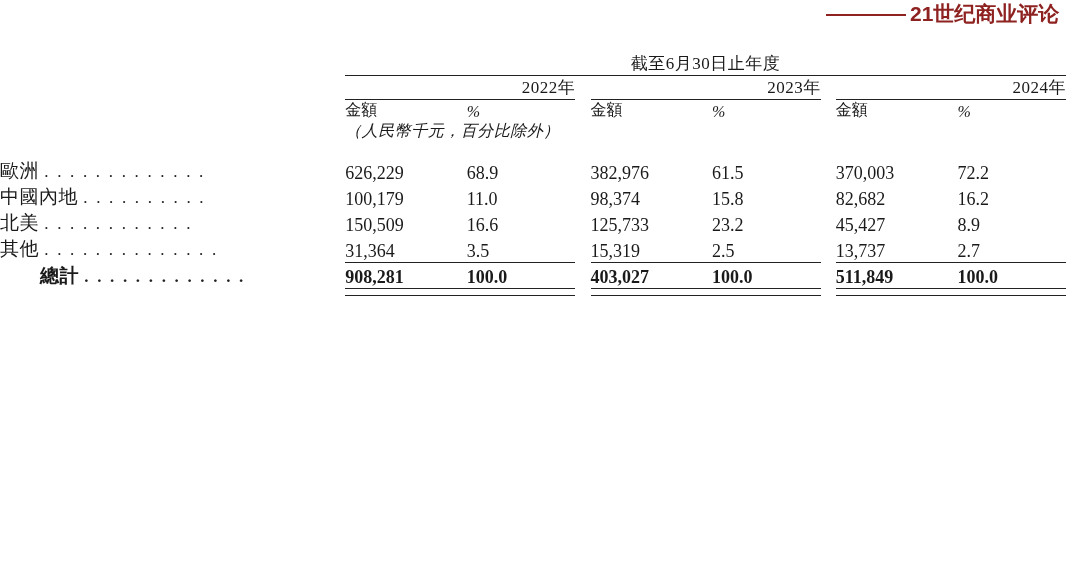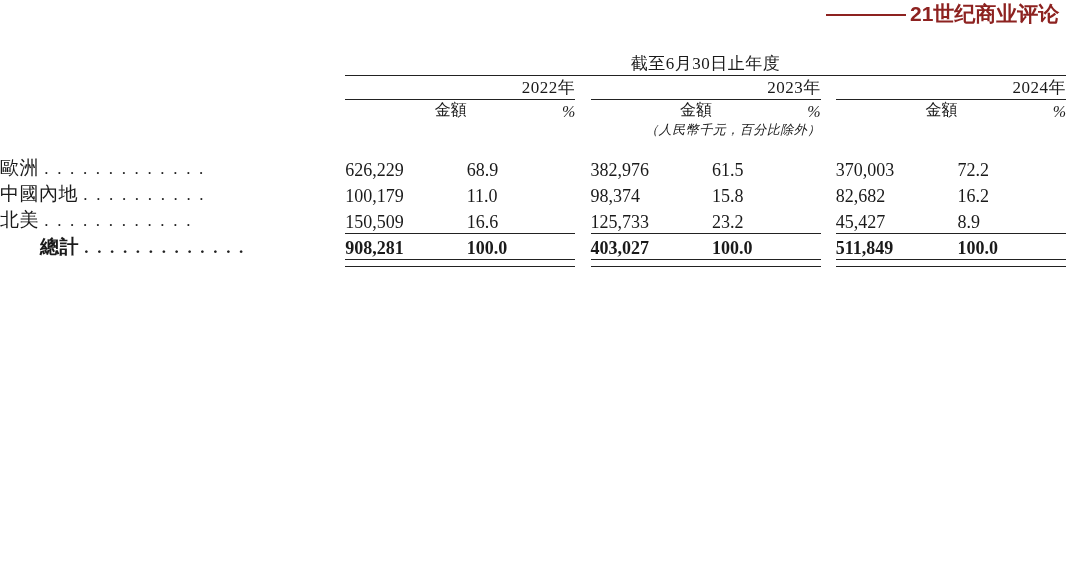--- a/index.html
+++ b/index.html
@@ -77,29 +77,29 @@
     letter-spacing: 0.5px;
   }
   .hdr-year {
     text-align: right;
     font-size: 17px;
     font-weight: bold;
     padding: 7px 0 8px 0;
     letter-spacing: 0.5px;
   }
   .hdr-sub {
-    text-align: right;
+    text-align: left;
     font-size: 16px;
     padding: 9px 0 4px 0;
     font-style: normal;
   }
   .hdr-sub.italic { font-style: italic; }
   .unitnote {
-    text-align: right;
-    font-size: 13px;
+    text-align: left;
+    font-size: 16px;
     font-style: italic;
     padding: 6px 0 0 0;
     letter-spacing: 0.5px;
   }
 
   
   .rule-top {
     border-top: 1.3px solid #222;
   }
   .rule-grp {
@@ -253,20 +253,34 @@
       <td class="num">150,509</td>
       <td class="num pct">16.6</td>
       <td></td>
       <td class="num">125,733</td>
       <td class="num pct">23.2</td>
       <td></td>
       <td class="num">45,427</td>
       <td class="num pct">8.9</td>
     </tr>
 
+    <tr>
+      <td class="row-label">
+        <span>其他</span>
+        <span class="leader">. . . . . . . . . . . . . .</span>
+      </td>
+      <td class="num">31,364</td>
+      <td class="num pct">3.5</td>
+      <td></td>
+      <td class="num">15,319</td>
+      <td class="num pct">2.5</td>
+      <td></td>
+      <td class="num">13,737</td>
+      <td class="num pct">2.7</td>
+    </tr>
 
     <tr>
       <td></td>
       <td class="sub-rule"></td>
       <td class="sub-rule"></td>
       <td></td>
       <td class="sub-rule"></td>
       <td class="sub-rule"></td>
       <td></td>
       <td class="sub-rule"></td>

